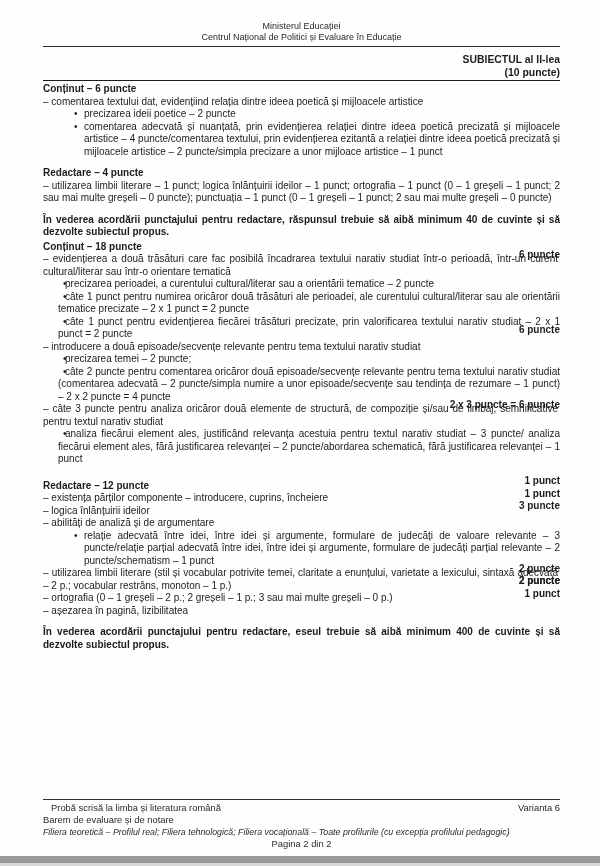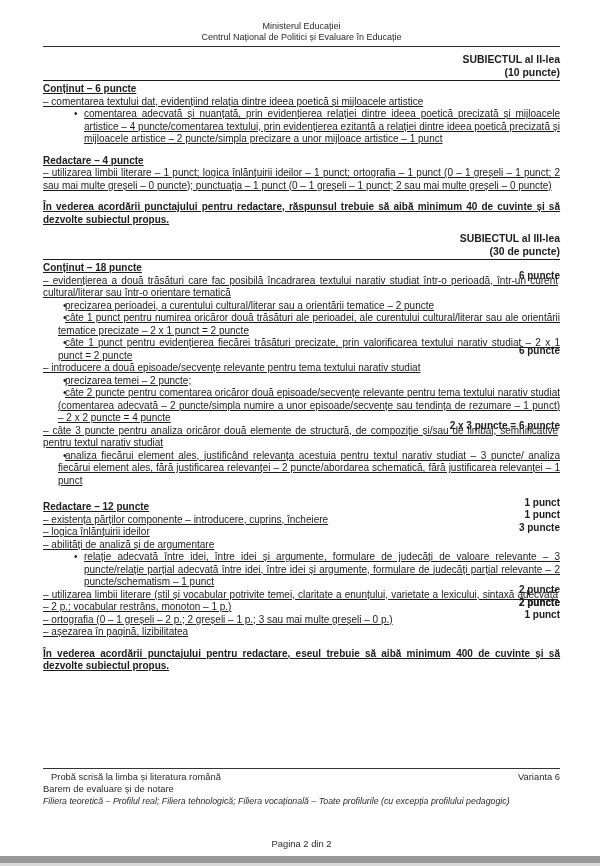--- a/index.html
+++ b/index.html
@@ -33,28 +33,28 @@
   .row.note  { font-weight:700; }
   .row.dash  {}
   .row.scored { padding-right:2px; }
   .row .score { position:absolute; right:0; bottom:17px; font-weight:700; white-space:nowrap; }
   .row.bullet  { padding-left:41px; }
   .row.bullet::before  { content:"\2022"; position:absolute; left:31px; }
   .row.bullet2 { padding-left:15px; text-indent:7px; }
   .row.bullet2::before { content:"\2022"; position:absolute; left:13px; }
   .gap-md { margin-top:9px; }
   .gap-lg { margin-top:14px; }
-  .sec-body { margin-top:2px;text-decoration:underline; }
+  .sec-body { margin-top:2px; }
 
   
   .footer { position:absolute; left:43px; right:40px; bottom:16px; font-size:9.4px; line-height:12px; color:#2a2a2a; }
   .footer-rule { border:none; border-top:1.3px solid #333; margin:0 0 2px 0; }
   .footer-row { display:flex; justify-content:space-between;margin-left:8px; }
   .footer-filiera { font-style:italic; font-size:8.8px; white-space:nowrap; }
-  .footer-page { text-align:center;margin-top:31px; }
+  .footer-page { text-align:center; }
 
   
   .page-edge-light { position:absolute; left:0; right:0; bottom:0; height:10px; background:#d8d8d8; }
   .page-edge-dark  { position:absolute; left:0; right:0; bottom:3px; height:7px; background:#989898; }
 </style>
 </head>
 <body>
 
 <div class="page">
   <div class="content">
@@ -66,32 +66,29 @@
     <hr class="header-rule">
 
     <div>
       <div class="sec-head">
         <span>SUBIECTUL al II-lea</span>
         <span>(10 puncte)</span>
       </div>
       <div class="sec-body">
           <div class="row title"><span>Conținut – 6 puncte</span></div>
           <div class="row dash"><span>– comentarea textului dat, evidențiind relația dintre ideea poetică și mijloacele artistice</span></div>
+          <div class="row bullet"><span>precizarea ideii poetice – 2 puncte</span></div>
           <div class="row bullet"><span>comentarea adecvată și nuanțată, prin evidențierea relației dintre ideea poetică precizată și mijloacele artistice – 4 puncte/comentarea textului, prin evidențierea ezitantă a relației dintre ideea poetică precizată și mijloacele artistice – 2 puncte/simpla precizare a unor mijloace artistice – 1 punct</span></div>
           <div class="row title gap-md"><span>Redactare – 4 puncte</span></div>
           <div class="row dash"><span>– utilizarea limbii literare – 1 punct; logica înlănțuirii ideilor – 1 punct; ortografia – 1 punct (0 – 1 greșeli – 1 punct; 2 sau mai multe greșeli – 0 puncte); punctuația – 1 punct (0 – 1 greșeli – 1 punct; 2 sau mai multe greșeli – 0 puncte)</span></div>
           <div class="row note gap-md"><span>În vederea acordării punctajului pentru redactare, răspunsul trebuie să aibă minimum 40 de cuvinte și să dezvolte subiectul propus.</span></div>
         </div>
     </div>
 
     <div>
-      <div class="sec-head">
-        <span>SUBIECTUL al III-lea</span>
-        <span>(30 de puncte)</span>
-      </div>
       <div class="sec-body">
           <div class="row title"><span>Conținut – 18 puncte</span></div>
           <div class="row dash scored"><span>– evidențierea a două trăsături care fac posibilă încadrarea textului narativ studiat într-o perioadă, într-un curent cultural/literar sau într-o orientare tematică</span><span class="score">6 puncte</span></div>
           <div class="row bullet2"><span>precizarea perioadei, a curentului cultural/literar sau a orientării tematice – 2 puncte</span></div>
           <div class="row bullet2"><span>câte 1 punct pentru numirea oricăror două trăsături ale perioadei, ale curentului cultural/literar sau ale orientării tematice precizate – 2 x 1 punct = 2 puncte</span></div>
           <div class="row bullet2"><span>câte 1 punct pentru evidențierea fiecărei trăsături precizate, prin valorificarea textului narativ studiat – 2 x 1 punct = 2 puncte</span></div>
           <div class="row dash scored"><span>– introducere a două episoade/secvențe relevante pentru tema textului narativ studiat</span><span class="score">6 puncte</span></div>
           <div class="row bullet2"><span>precizarea temei – 2 puncte;</span></div>
           <div class="row bullet2"><span>câte 2 puncte pentru comentarea oricăror două episoade/secvențe relevante pentru tema textului narativ studiat (comentarea adecvată – 2 puncte/simpla numire a unor episoade/secvențe sau tendința de rezumare – 1 punct) – 2 x 2 puncte = 4 puncte</span></div>
           <div class="row dash scored"><span>– câte 3 puncte pentru analiza oricăror două elemente de structură, de compoziție și/sau de limbaj, semnificative pentru textul narativ studiat</span><span class="score">2 x 3 puncte = 6 puncte</span></div>

